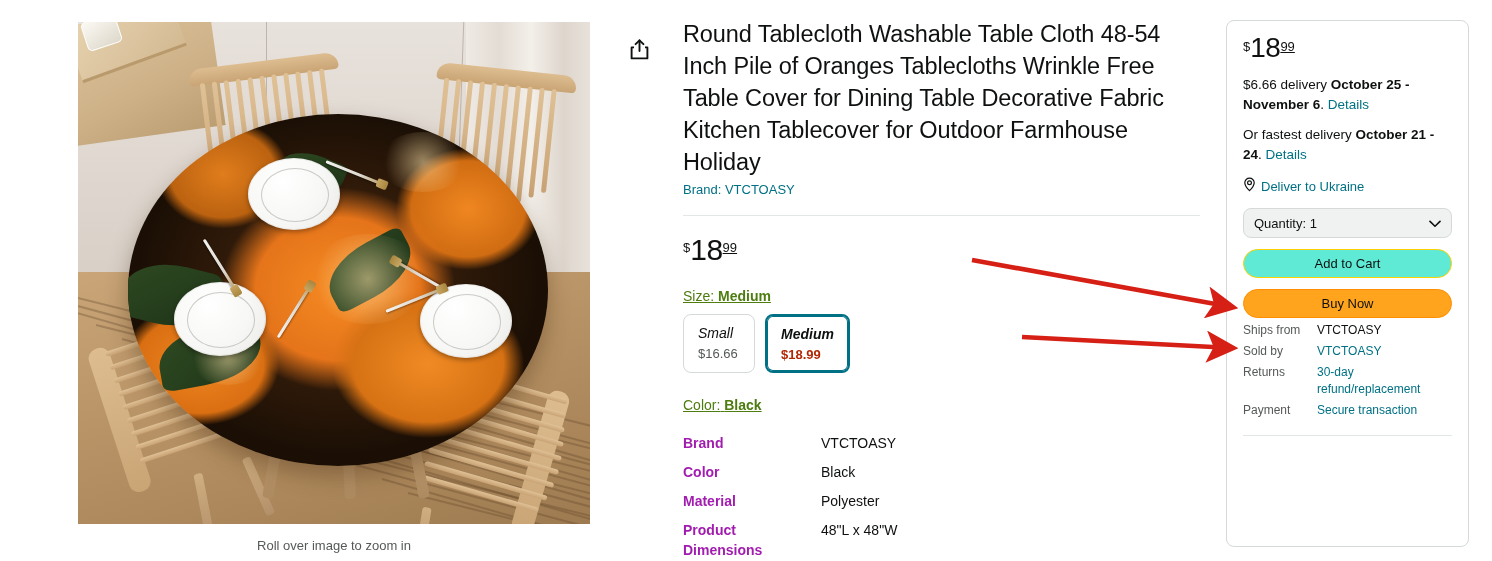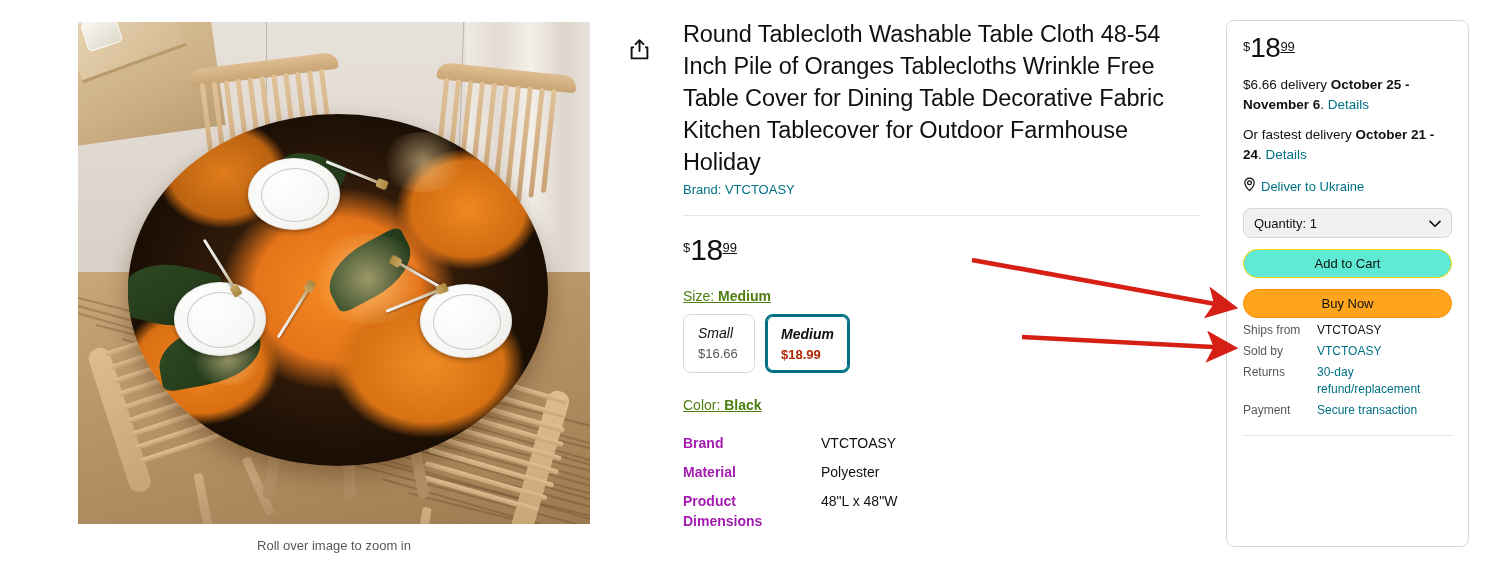--- a/index.html
+++ b/index.html
@@ -387,20 +387,24 @@
       <b>Black</b>
     </div>
 
     <table class="spec-table">
       <tbody>
         <tr>
           <td class="k">Brand</td>
           <td class="v">VTCTOASY</td>
         </tr>
         <tr>
+          <td class="k">Color</td>
+          <td class="v">Black</td>
+        </tr>
+        <tr>
           <td class="k">Material</td>
           <td class="v">Polyester</td>
         </tr>
         <tr>
           <td class="k">Product Dimensions</td>
           <td class="v">48"L x 48"W</td>
         </tr>
 
       </tbody>
     </table>

